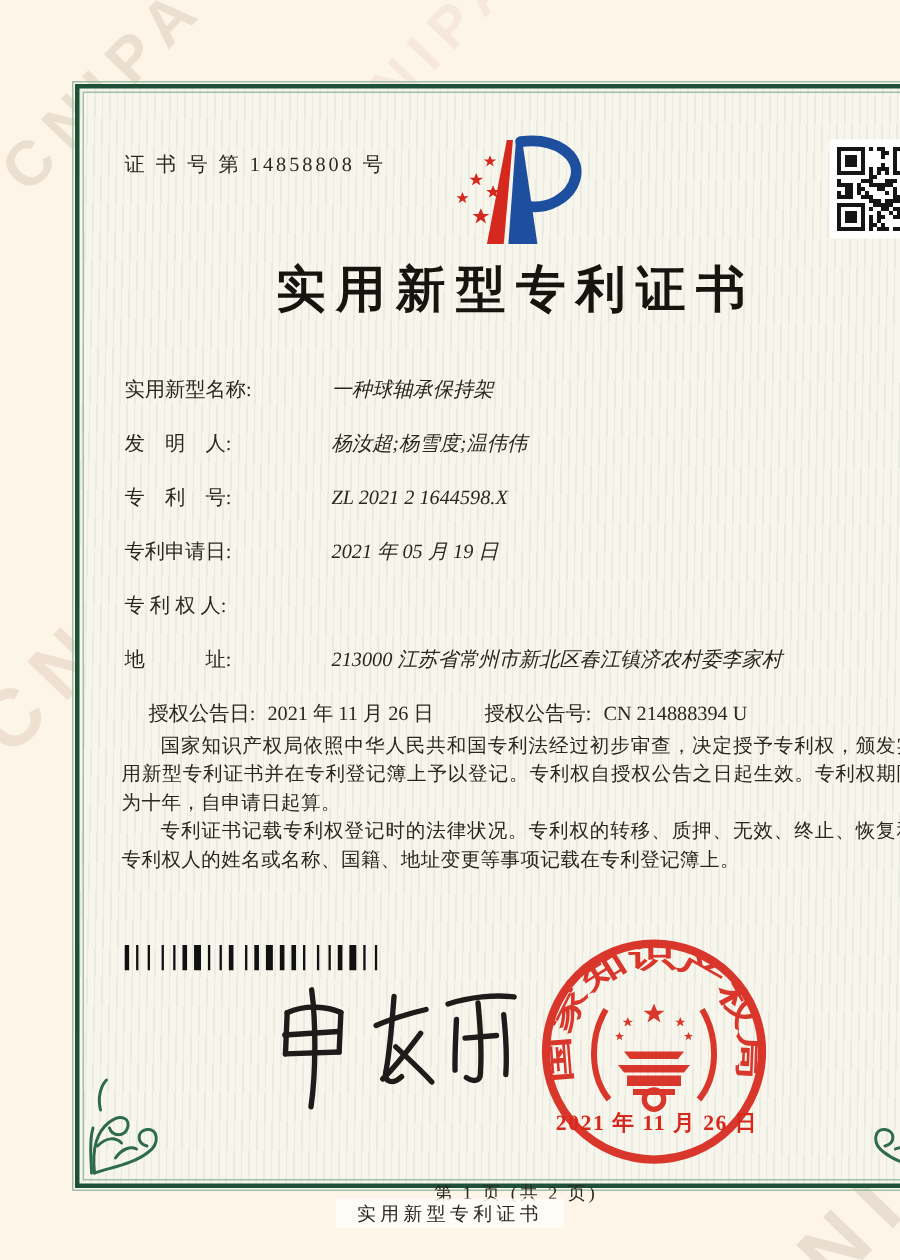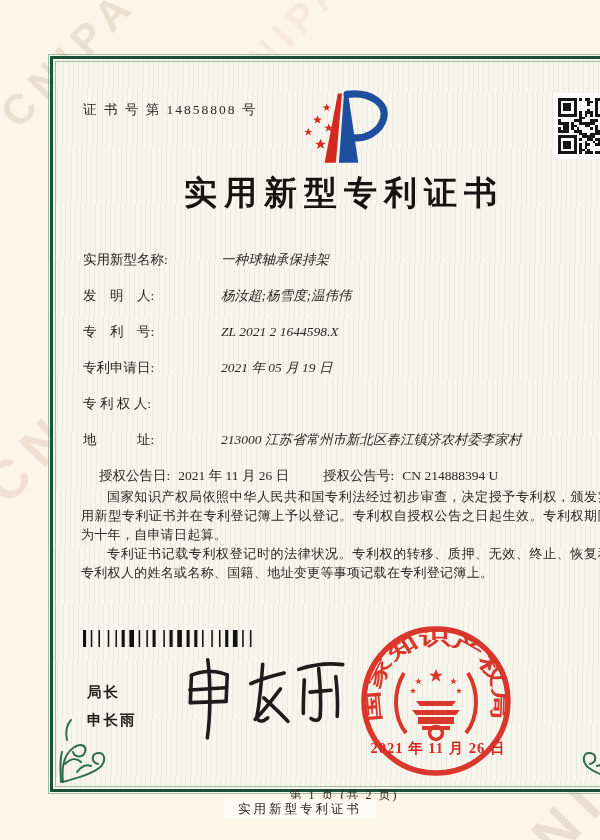--- a/index.html
+++ b/index.html
@@ -391,24 +391,20 @@
           <rect x="77" y="0" width="1" height="17" fill="#111"></rect>
           <rect x="83" y="0" width="1" height="17" fill="#111"></rect>
           <rect x="88" y="0" width="1" height="17" fill="#111"></rect>
           <rect x="92" y="0" width="2" height="17" fill="#111"></rect>
           <rect x="97" y="0" width="3" height="17" fill="#111"></rect>
           <rect x="103" y="0" width="1" height="17" fill="#111"></rect>
           <rect x="108" y="0" width="1" height="17" fill="#111"></rect>
         </svg>
       </div>
 
-    <div class="director">
-      <div>局长</div>
-      <div>申长雨</div>
-    </div>
 
     <svg class="sig" viewBox="0 0 190 100">
       <g fill="none" stroke="#1d1c1a" stroke-width="3.4" stroke-linecap="round" stroke-linejoin="round">
         <path d="M26,24 C38,19 52,21 60,25"></path>
         <path d="M26,24 L24,50"></path>
         <path d="M60,25 L58,50"></path>
         <path d="M24,38 L58,37"></path>
         <path d="M24,50 L58,50"></path>
         <path d="M42,10 C44,30 43,62 39,84"></path>
         <path d="M94,16 C92,34 90,52 87,64 C86,70 91,72 97,67"></path>

